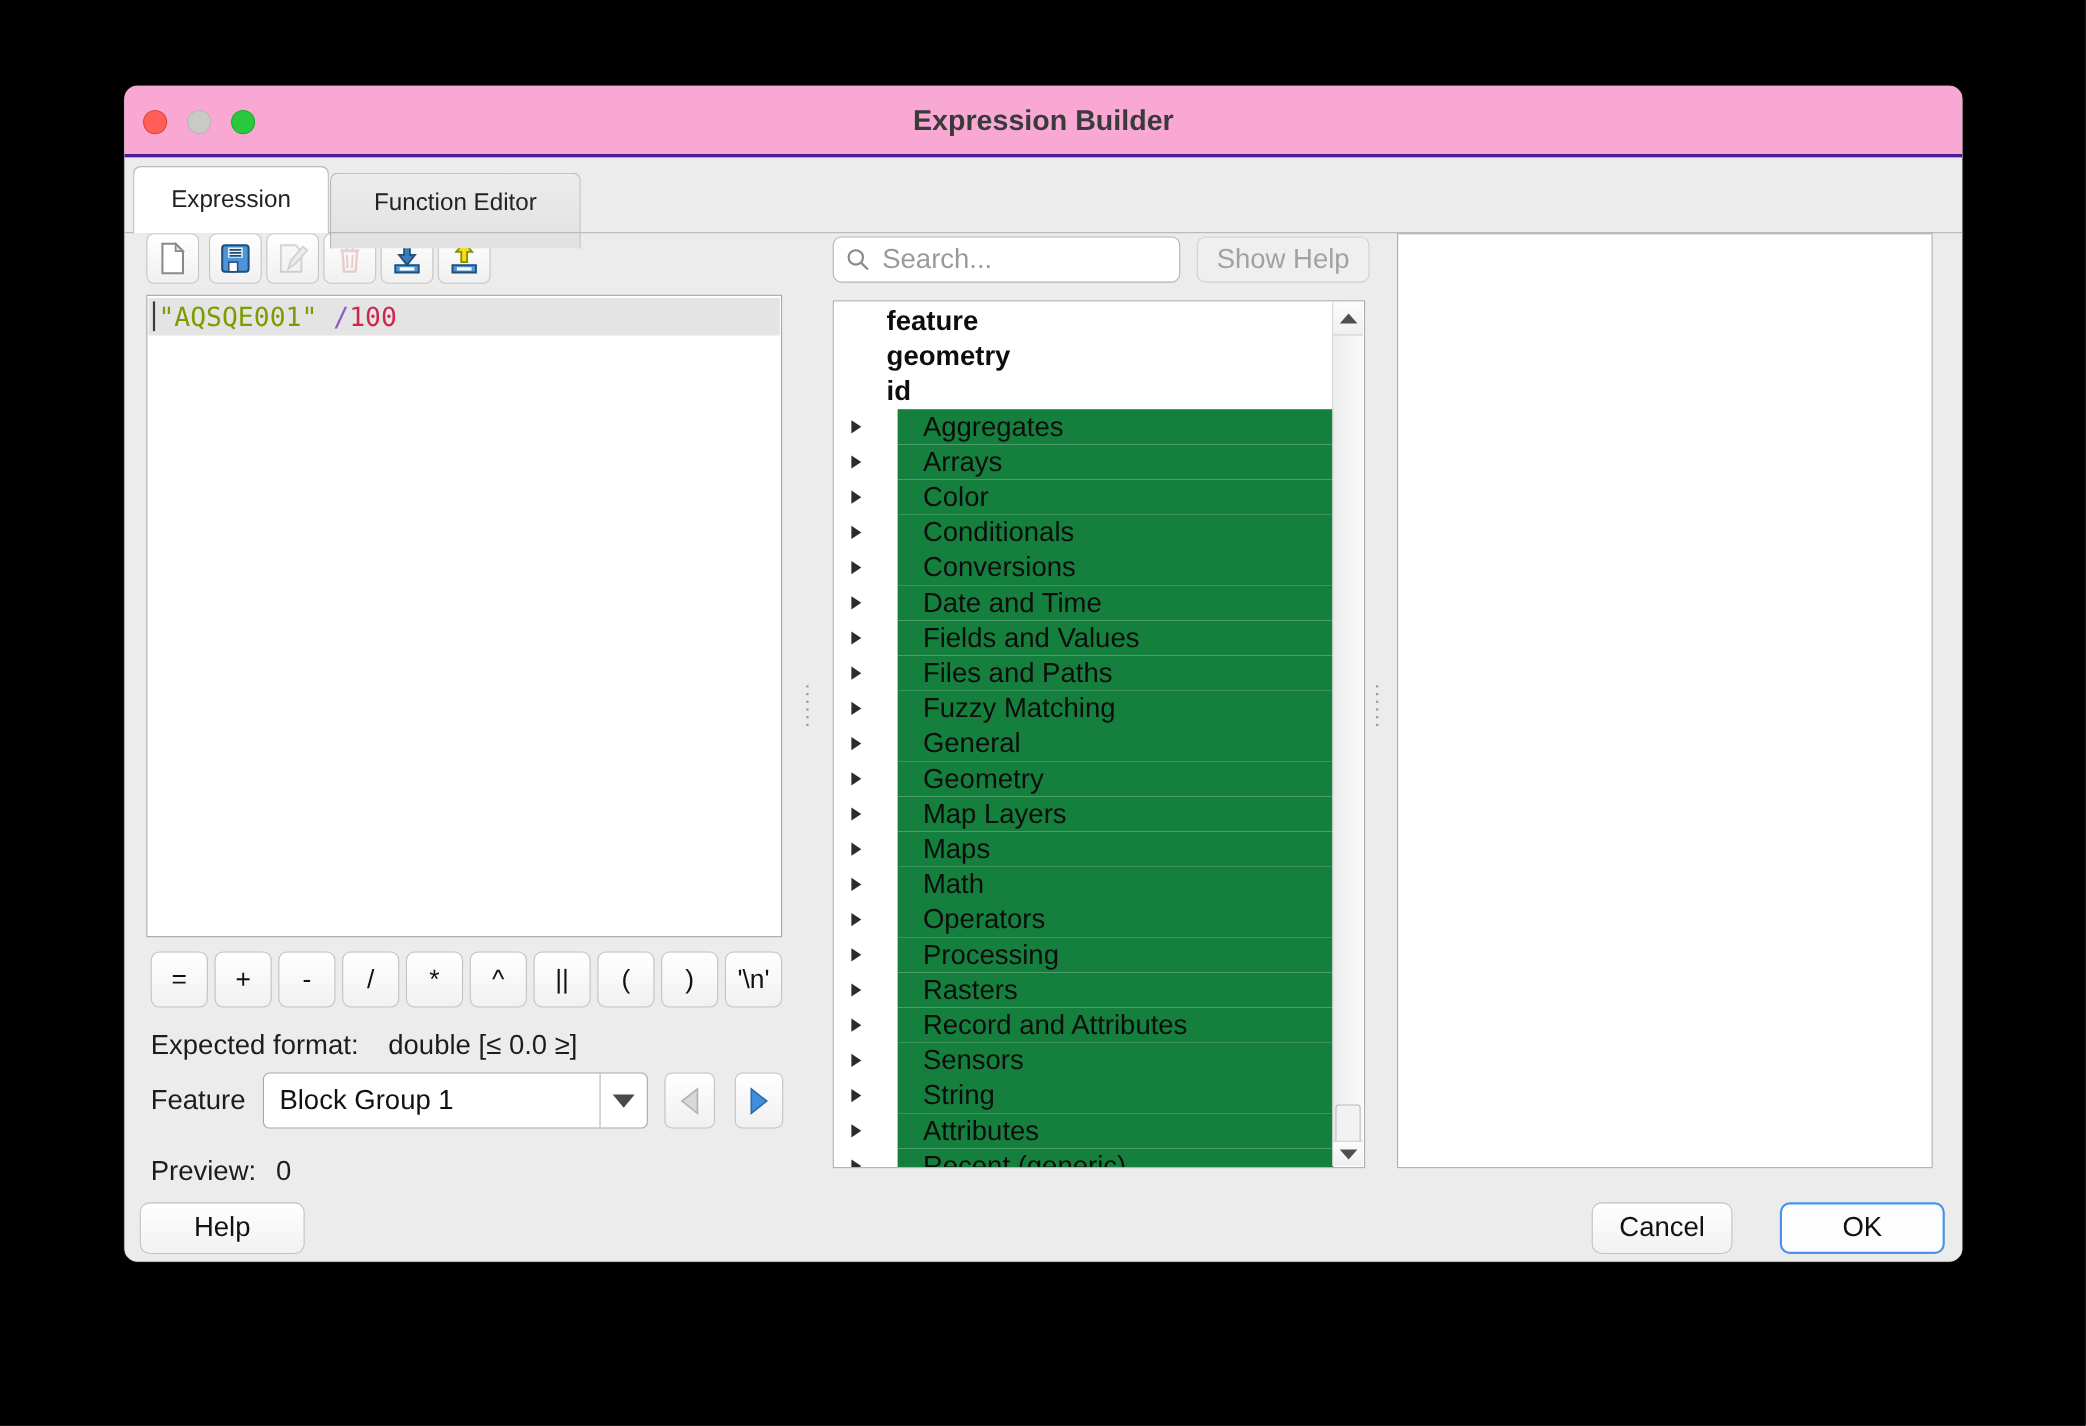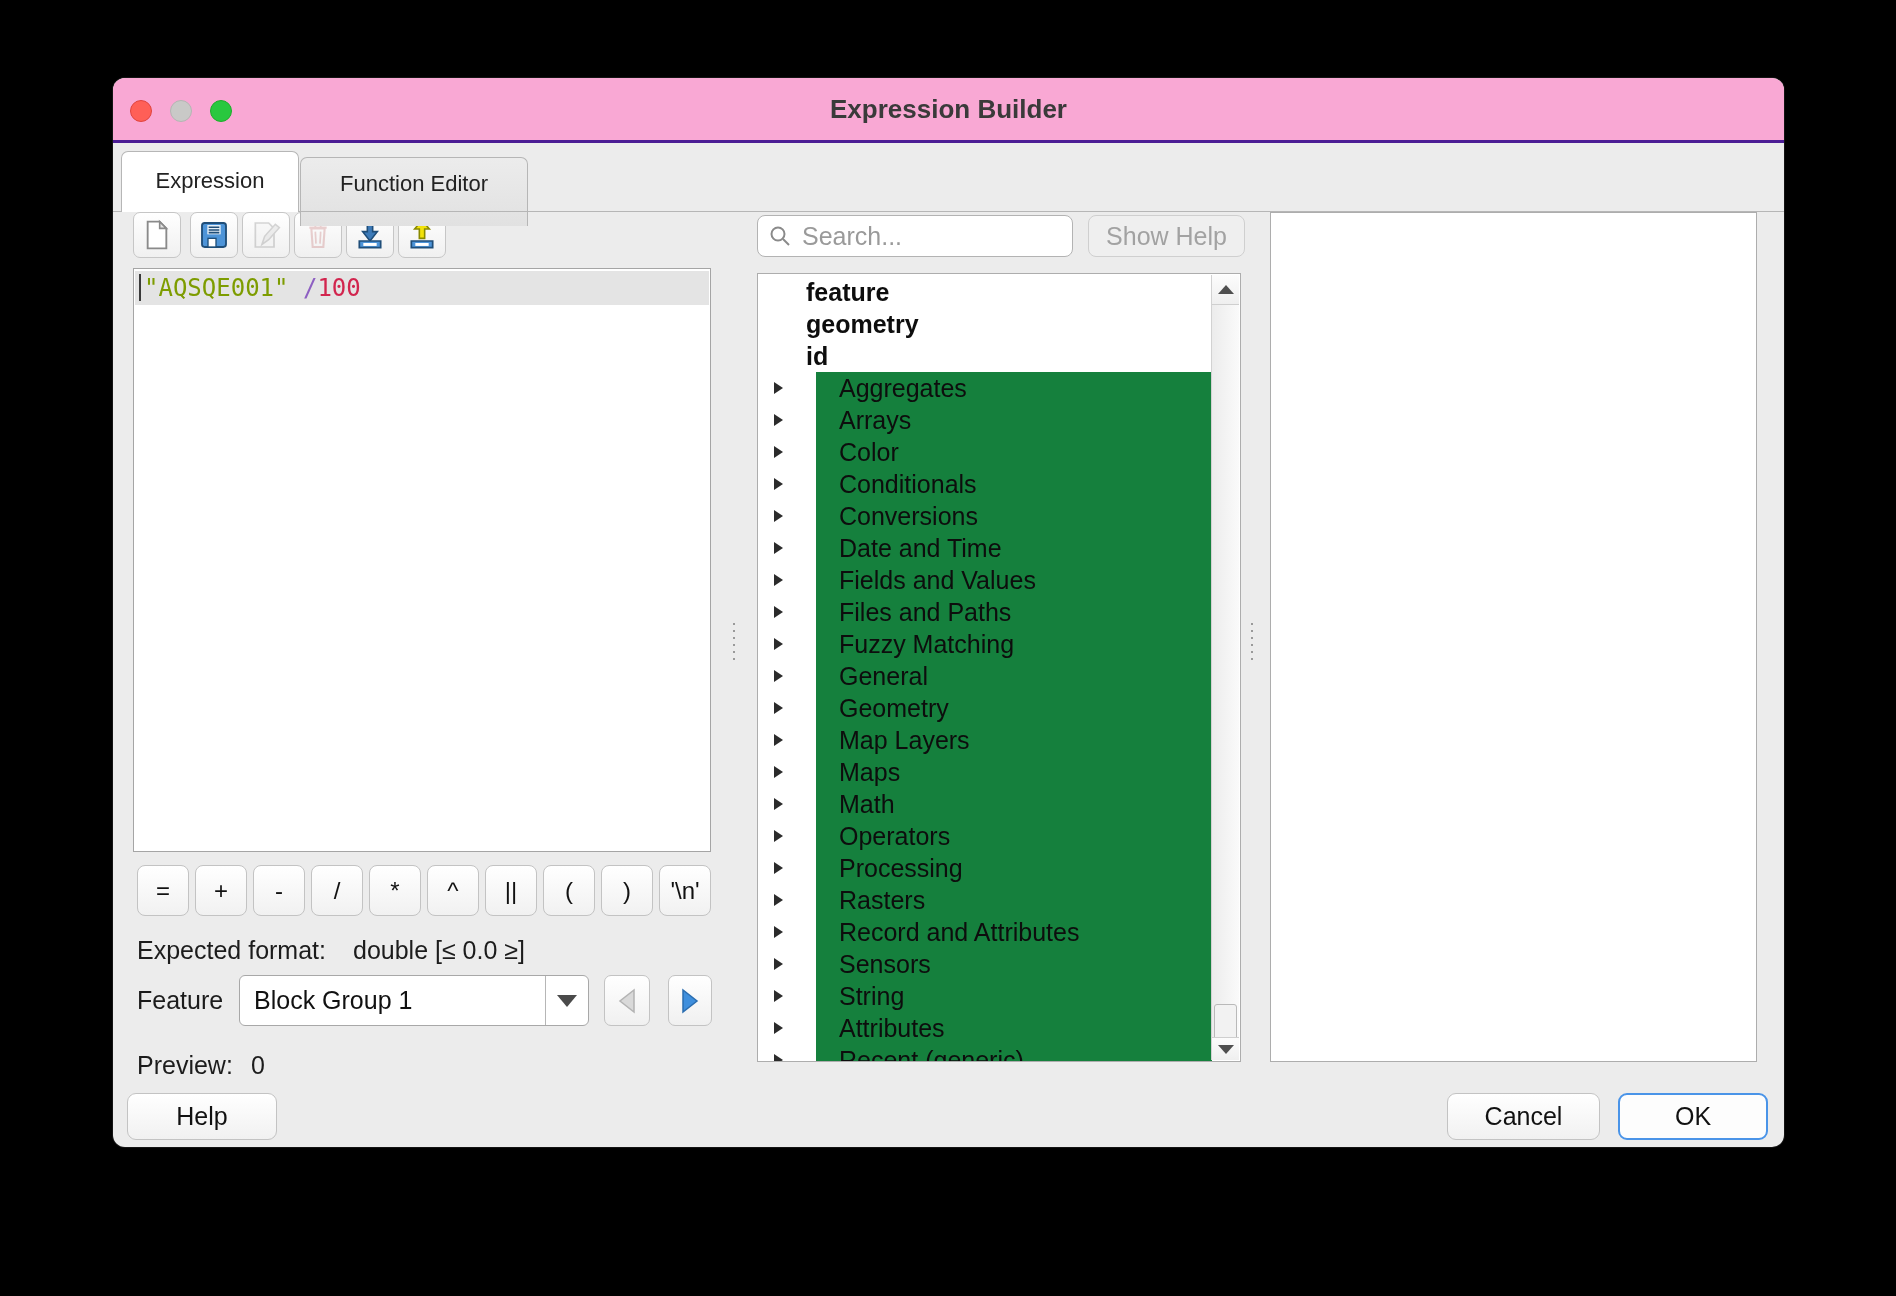--- a/index.html
+++ b/index.html
@@ -102,21 +102,21 @@
             gap:5px;align-items:center;}
   .splitter i{width:2px;height:2px;background:#9a9a9a;display:block;}
   .sp1{left:617px;}
   .sp2{left:1135px;}
   
   .fbtn{position:absolute;top:1015px;height:47px;box-sizing:border-box;
         background:linear-gradient(#ffffff,#f1f1f1);border:1px solid #c3c3c3;border-radius:9px;
         font-size:25px;color:#111;font-family:"Liberation Sans",sans-serif;
         display:flex;align-items:center;justify-content:center;padding:0;}
   .fbtn.help{left:14px;width:150px;}
-  .fbtn.cancel{left:1334px;width:153px;text-align:right;}
+  .fbtn.cancel{left:1334px;width:128px;text-align:right;}
   .fbtn.ok{left:1505px;width:150px;background:#fdfdfd;border:2px solid #4a94e8;}
 </style>
 </head>
 <body>
 
 <div class="stage">
   <div class="window">
 
     <div class="titlebar">
       <span class="light red"></span>

